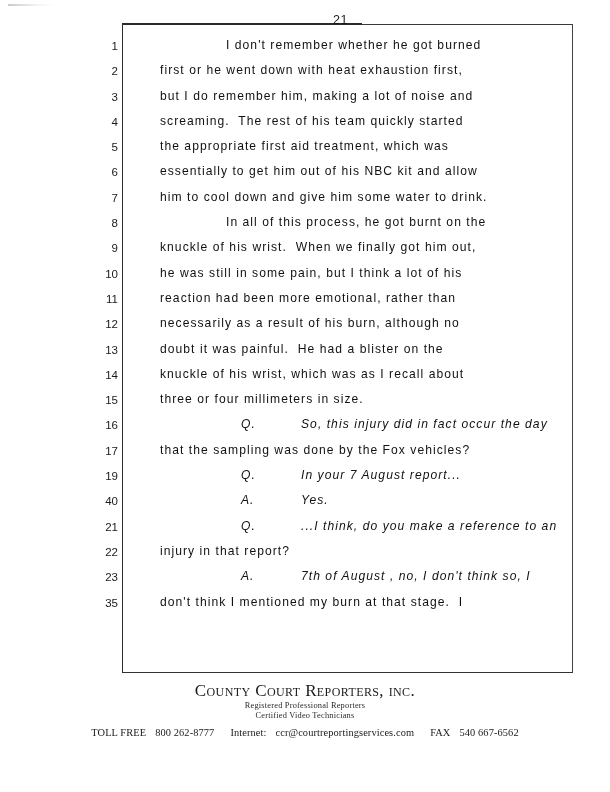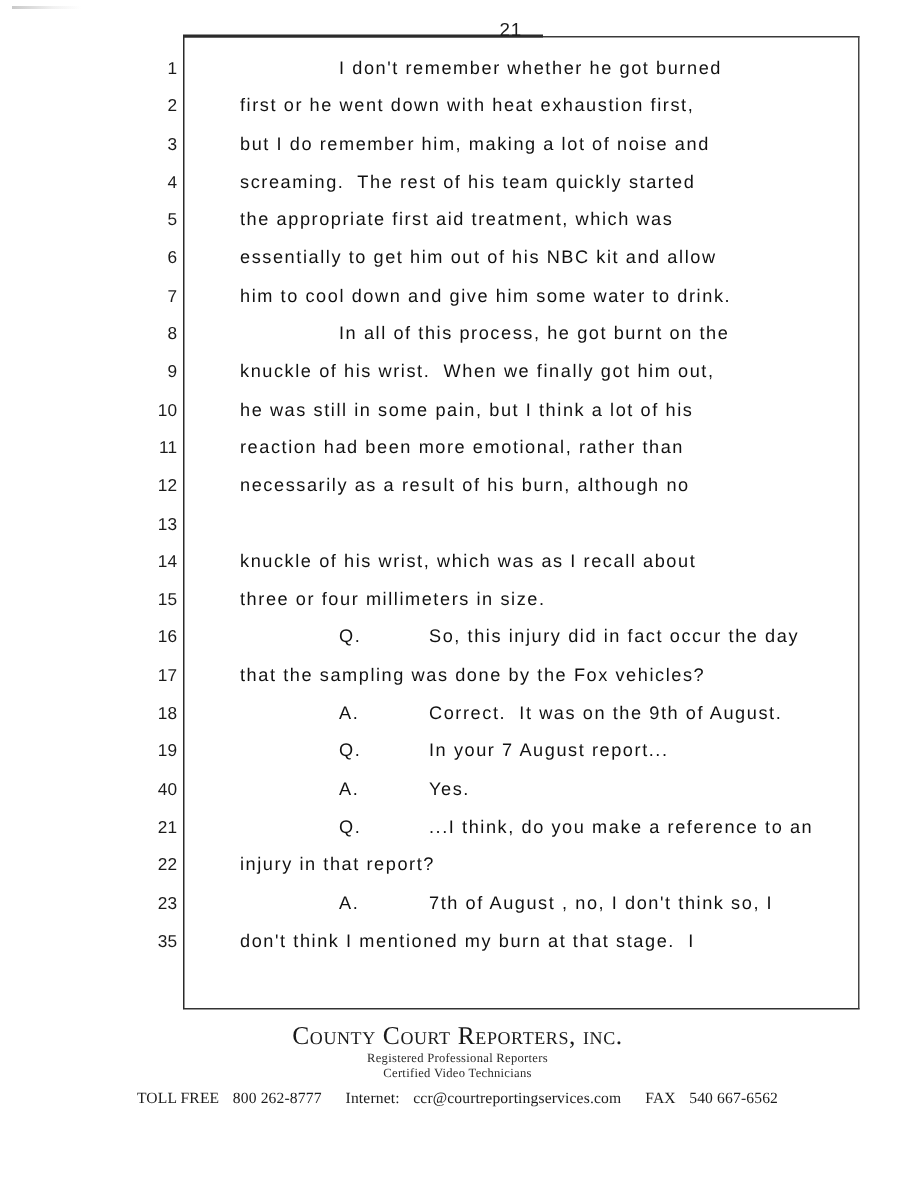--- a/index.html
+++ b/index.html
@@ -89,21 +89,22 @@
     font-size: 12.1px;
     color: #111;
     letter-spacing: 1.05px;
     white-space: pre;
     font-family: "Liberation Sans", sans-serif;
   }
   .line-text.indent {
     left: 226px;
   }
   .line-text.speaker {
-    left: 226px;
+    left: 241px;
+    font-style: italic;
   }
   .spk {
     display: inline-block;
     width: 60px;
     letter-spacing: 1.05px;
   }
 
   
   .footer {
     position: absolute;
@@ -193,40 +194,37 @@
     <div class="line">
       <div class="line-num">11</div>
       <div class="line-text">reaction had been more emotional, rather than</div>
     </div>
     <div class="line">
       <div class="line-num">12</div>
       <div class="line-text">necessarily as a result of his burn, although no</div>
     </div>
     <div class="line">
       <div class="line-num">13</div>
+      <div class="line-text">doubt it was painful.  He had a blister on the</div>
     </div>
     <div class="line">
       <div class="line-num">14</div>
       <div class="line-text">knuckle of his wrist, which was as I recall about</div>
     </div>
     <div class="line">
       <div class="line-num">15</div>
       <div class="line-text">three or four millimeters in size.</div>
     </div>
     <div class="line">
       <div class="line-num">16</div>
       <div class="line-text speaker"><span class="spk">Q.</span><span>So, this injury did in fact occur the day</span></div>
     </div>
     <div class="line">
       <div class="line-num">17</div>
       <div class="line-text">that the sampling was done by the Fox vehicles?</div>
-    </div>
-    <div class="line">
-      <div class="line-num">18</div>
-      <div class="line-text speaker"><span class="spk">A.</span><span>Correct.  It was on the 9th of August.</span></div>
     </div>
     <div class="line">
       <div class="line-num">19</div>
       <div class="line-text speaker"><span class="spk">Q.</span><span>In your 7 August report...</span></div>
     </div>
     <div class="line">
       <div class="line-num">40</div>
       <div class="line-text speaker"><span class="spk">A.</span><span>Yes.</span></div>
     </div>
     <div class="line">

